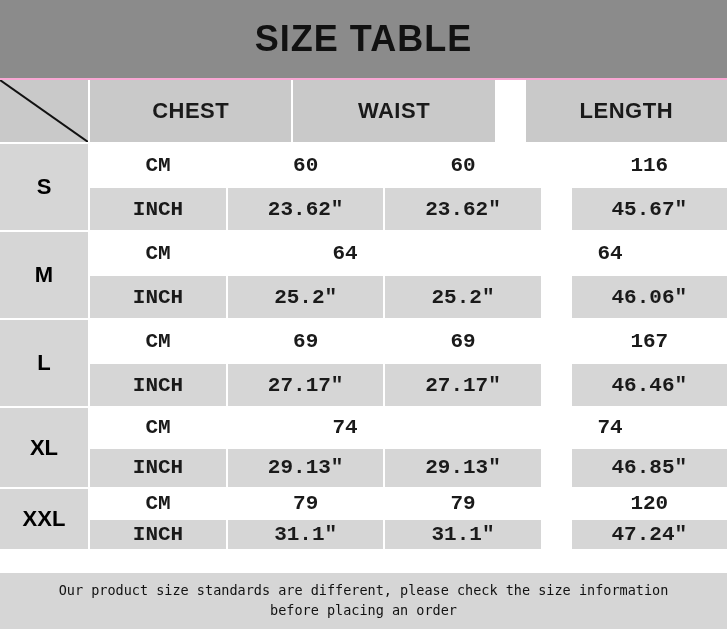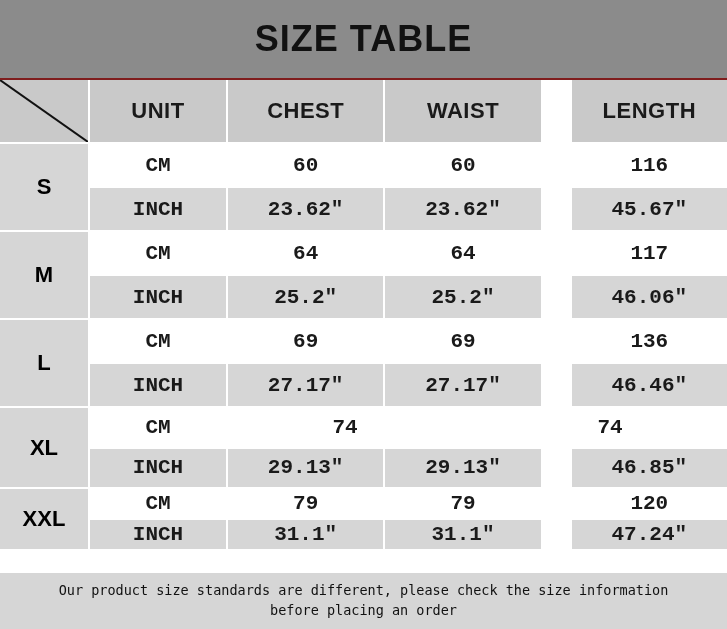--- a/index.html
+++ b/index.html
@@ -25,21 +25,21 @@
   .title-bar {
     height: 80px;
     background: #8b8b8b;
     color: #111111;
     display: flex;
     align-items: center;
     justify-content: center;
     font-size: 36px;
     font-weight: bold;
     letter-spacing: 1px;
-    border-bottom: 2px solid #7f1d1d;
+    border-bottom: 2px solid #f9a8d4;
   }
   
   .grid {
     flex: 1 1 auto;
     display: flex;
     flex-direction: column;
   }
   .row {
     display: flex;
     flex: 0 0 auto;
@@ -146,21 +146,20 @@
   <div class="title-bar">SIZE TABLE</div>
 
   <div class="grid">
 
     <div class="row header-row">
       <div class="cell c-size corner-cell">
         <svg viewBox="0 0 90 64" preserveAspectRatio="none" aria-hidden="true">
           <line x1="0" y1="0" x2="90" y2="64" stroke="#111111" stroke-width="2"></line>
         </svg>
       </div>
-      <div class="cell c-unit">UNIT</div>
       <div class="cell c-data">CHEST</div>
       <div class="cell c-data">WAIST</div>
       <div class="cell c-data">LENGTH</div>
     </div>
 
     <div class="size-group g-tall">
       <div class="size-label c-size">S</div>
       <div class="group-rows">
         <div class="sub-row row-cm">
           <div class="cell c-unit cell-unit">CM</div>
@@ -177,39 +176,38 @@
       </div>
     </div>
 
     <div class="size-group g-tall">
       <div class="size-label c-size">M</div>
       <div class="group-rows">
         <div class="sub-row row-cm">
           <div class="cell c-unit cell-unit">CM</div>
           <div class="cell c-data cell-val">64</div>
           <div class="cell c-data cell-val">64</div>
-          <div class="cell c-data cell-val">117</div>
         </div>
         <div class="sub-row row-inch">
           <div class="cell c-unit cell-unit">INCH</div>
           <div class="cell c-data cell-val">25.2"</div>
           <div class="cell c-data cell-val">25.2"</div>
           <div class="cell c-data cell-val">46.06"</div>
         </div>
       </div>
     </div>
 
     <div class="size-group g-tall">
       <div class="size-label c-size">L</div>
       <div class="group-rows">
         <div class="sub-row row-cm">
           <div class="cell c-unit cell-unit">CM</div>
           <div class="cell c-data cell-val">69</div>
           <div class="cell c-data cell-val">69</div>
-          <div class="cell c-data cell-val">136</div>
+          <div class="cell c-data cell-val">167</div>
         </div>
         <div class="sub-row row-inch">
           <div class="cell c-unit cell-unit">INCH</div>
           <div class="cell c-data cell-val">27.17"</div>
           <div class="cell c-data cell-val">27.17"</div>
           <div class="cell c-data cell-val">46.46"</div>
         </div>
       </div>
     </div>
 

